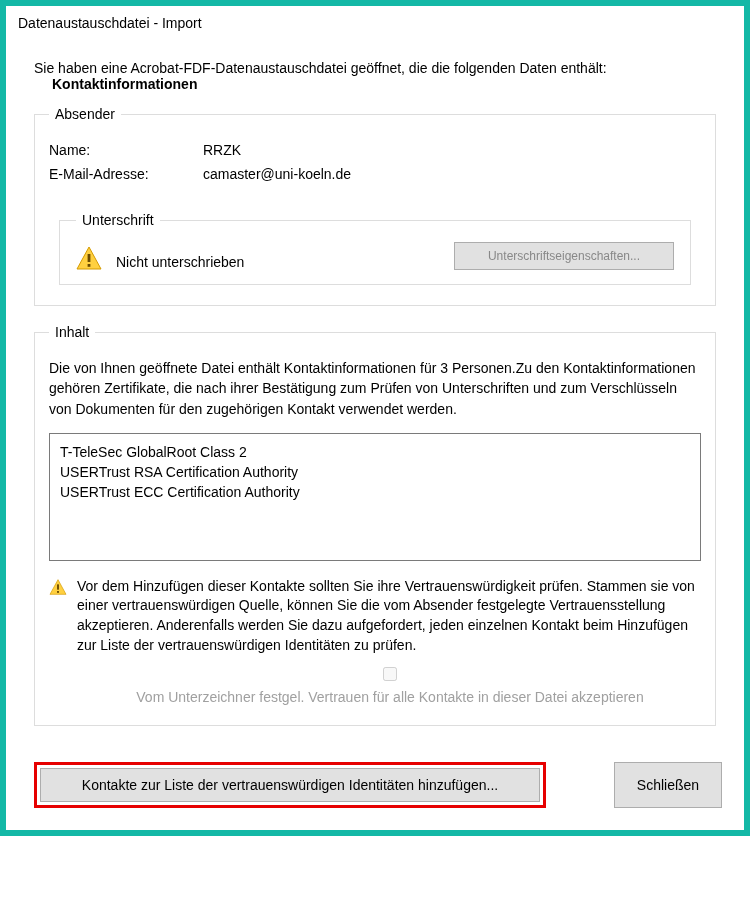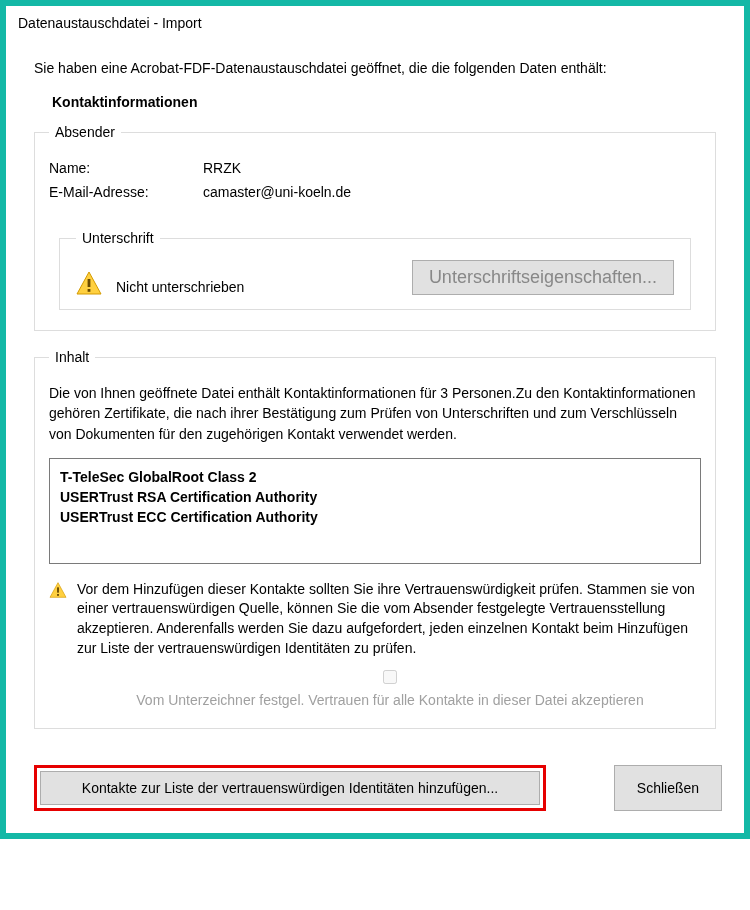--- a/index.html
+++ b/index.html
@@ -1,36 +1,36 @@
 <!DOCTYPE html>
 <html><head>
   <meta charset="utf-8">
   <style>
     * { box-sizing: border-box; margin: 0; padding: 0; }
     body { font-family: "Segoe UI", Tahoma, sans-serif; font-size: 14px; color: #000; background: #fff; width: 750px; }
     .window { border: 6px solid #14b8a6; background: #fff; }
     .titlebar { padding: 9px 12px; font-size: 14px; }
     .body { padding: 20px 28px 18px 28px; }
-    .intro { margin-bottom: 18px; }
+    .intro { }
     .contactinfo { font-weight: bold; margin-left: 18px; margin-bottom: 14px; }
     fieldset { border: 1px solid #ddd; padding: 12px 14px 16px 14px; margin-bottom: 18px; position: relative; }
     fieldset > legend { padding: 0 6px; font-size: 14px; color: #000; }
     .kv { display: flex; margin: 8px 0; }
     .klabel { width: 140px; text-align: left; margin-right: 14px; }
     .kvalue { flex: 1; }
     fieldset.inner { margin: 30px 10px 4px 10px; padding: 14px 16px 14px 16px; }
     .sig-row { display: flex; align-items: flex-end; gap: 14px; }
     .sig-text { flex: 1; }
     .warn-icon { width: 26px; height: 24px; display: inline-block; }
     .warn-icon svg { width: 26px; height: 24px; }
     .warn-icon-sm { width: 18px; height: 16px; display: inline-block; flex-shrink: 0; margin-top: 2px; }
     .warn-icon-sm svg { width: 18px; height: 16px; }
-    button.sigprops { background: #e1e1e1; border: 1px solid #adadad; color: #888; padding: 6px 16px; font-family: inherit; font-size: 18px; min-width: 220px; cursor: default; }
+    button.sigprops { background: #e1e1e1; border: 1px solid #adadad; color: #888; padding: 6px 16px; font-family: inherit; font-size: 12px; min-width: 220px; cursor: default; }
     .content-desc { margin: 6px 0 14px 0; line-height: 1.45; }
-    .cert-list { border: 1px solid #7a7a7a; background: #fff; padding: 8px 10px; height: 106px; overflow: auto; margin-bottom: 16px; font-weight: bold; }
+    .cert-list { border: 1px solid #7a7a7a; background: #fff; padding: 8px 10px; height: 128px; overflow: auto; margin-bottom: 16px; }
     .cert-list-item { padding: 2px 0; }
     .warn-block { display: flex; gap: 10px; margin-bottom: 12px; }
     .warn-block-text { line-height: 1.4; }
     .chk-row { display: flex; align-items: center; gap: 8px; margin-left: 30px; color: #a0a0a0; margin-bottom: 4px; flex-direction: column; }
     .chk-row input[type=checkbox] { width: 14px; height: 14px; }
     .footer { display: flex; gap: 14px; padding: 0 28px 22px 28px; }
     .footer-spacer { flex: 1; }
     button.cta { background: #e1e1e1; border: 1px solid #adadad; padding: 8px 18px; font-family: inherit; font-size: 14px; cursor: pointer; }
     .cta-highlight { border: 3px solid #e60000; padding: 3px; display: inline-block; }
     .cta-highlight button.cta { min-width: 500px; text-align: center; }

